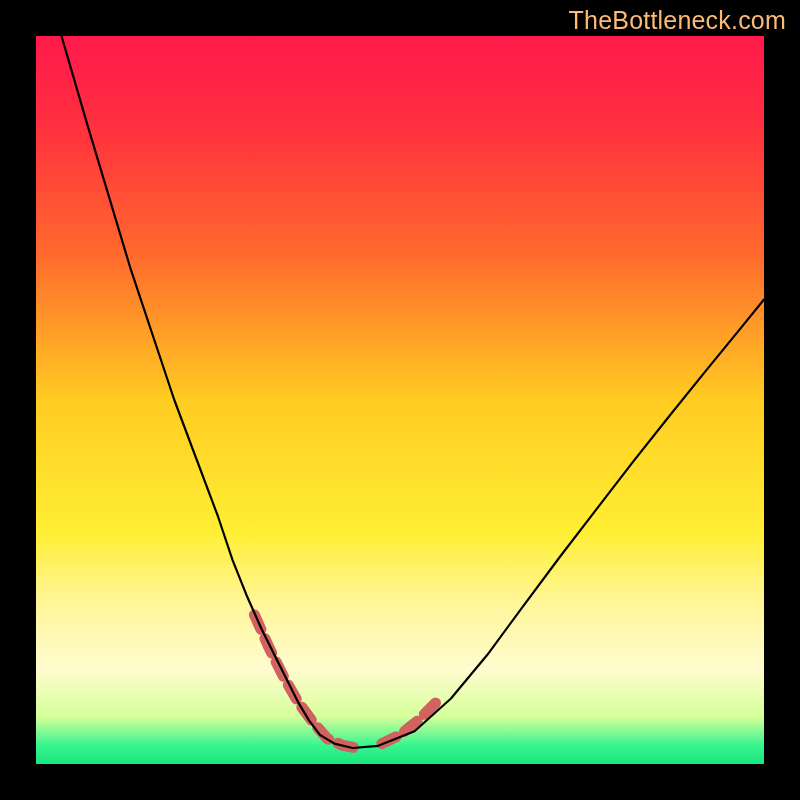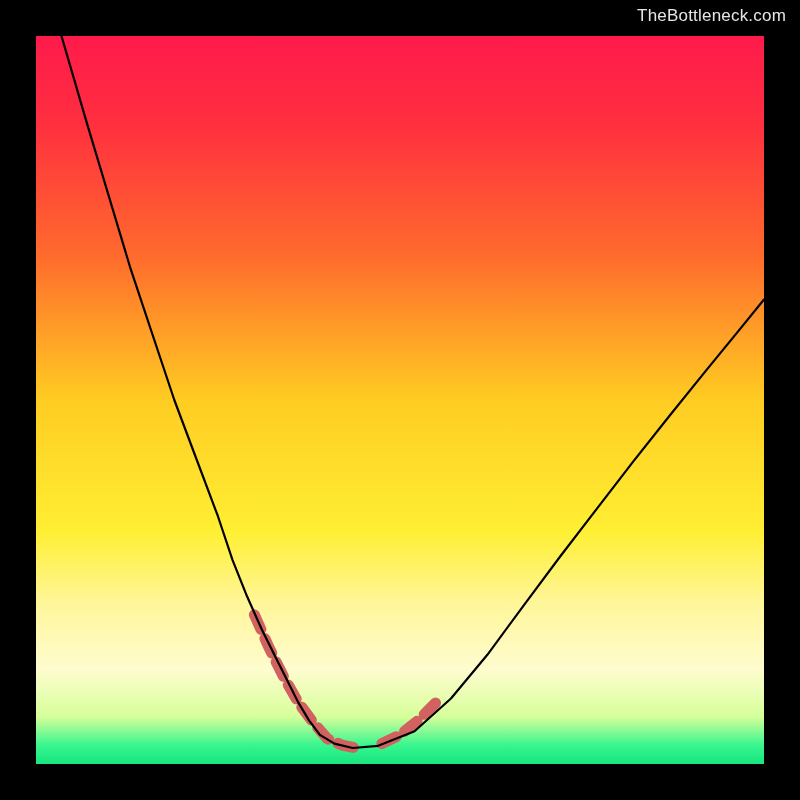--- a/index.html
+++ b/index.html
@@ -24,22 +24,22 @@
     top: 36px;
     left: 36px;
     width: 728px;
     height: 728px;
     overflow: hidden;
   }
   .watermark {
     position: absolute;
     top: 6px;
     right: 14px;
-    color: #e5e5e5;
-    font-size: 17px;
+    color: #fdba74;
+    font-size: 25px;
     font-weight: 500;
     letter-spacing: 0.2px;
   }
   svg { display: block; }
 </style>
 </head>
 <body>
 
 <div class="frame">
   <div class="watermark">TheBottleneck.com</div>

